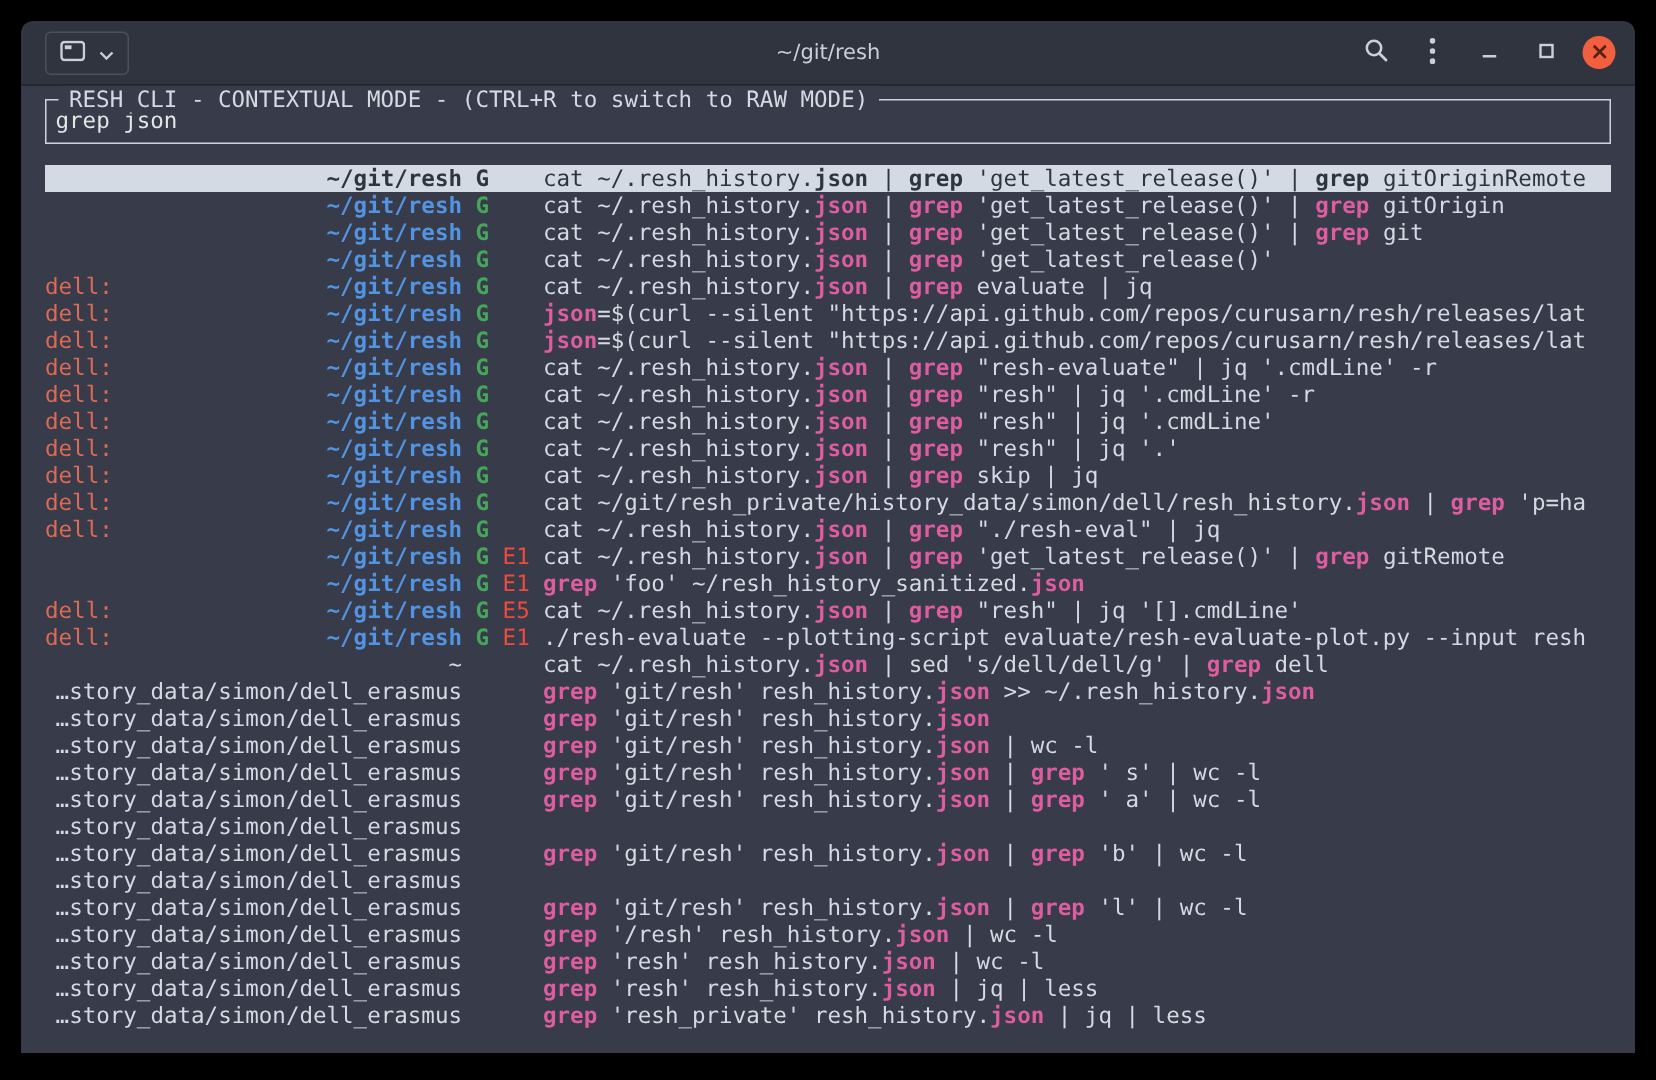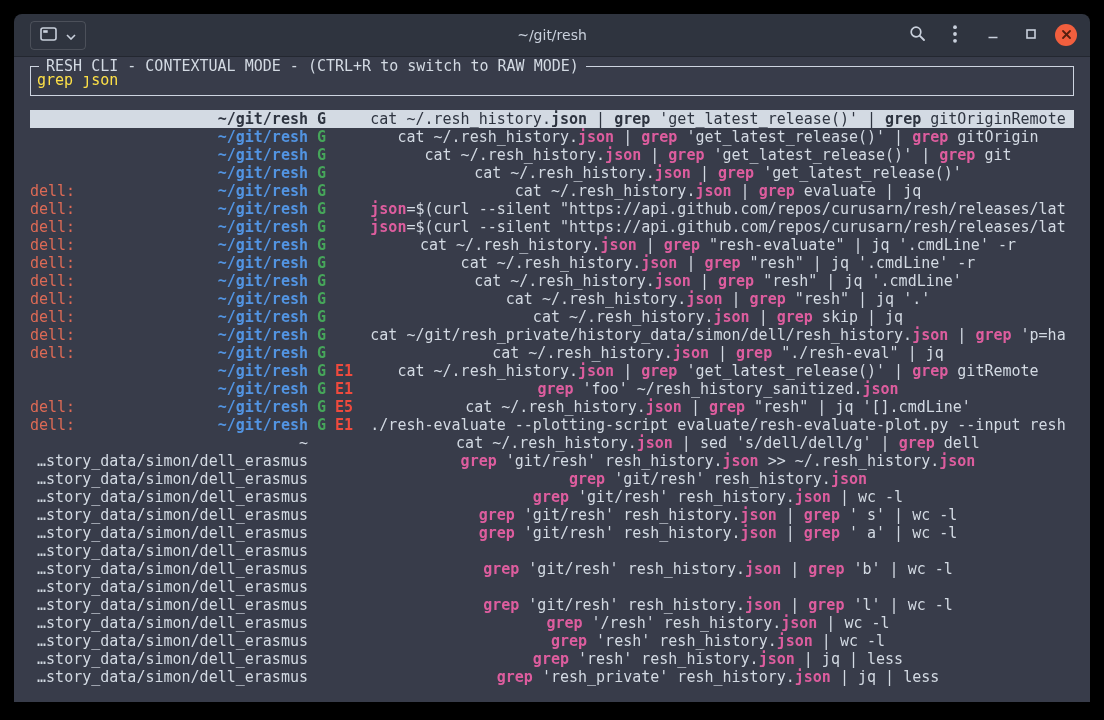--- a/index.html
+++ b/index.html
@@ -58,37 +58,37 @@
   .search-box {
     border:1px solid #cdd4e0;
     position:relative;
     padding:4px 6px 6px 6px;
   }
   .search-box .legend {
     position:absolute; top:-10px; left:8px;
     background:#383c4a; padding:0 7px;
     white-space:pre; color:#d3dae3;
   }
-  .search-box .query { white-space:pre; color:#fde047; }
+  .search-box .query { white-space:pre; color:#e5e5e5; }
 
   .rows { margin-top:14px; }
   .row { display:flex; height:18px; overflow:hidden; }
   .row.selected { background:#d3dae3; }
   .row.selected span { color:#2e3440 !important; }
 
   .c-hostpath { flex:none; width:278px; display:flex; overflow:hidden; }
   .host { flex:none; color:#dd6a55; white-space:pre; }
   .path { flex:1; text-align:right; white-space:pre; overflow:hidden; color:#d3dae3; }
   .path.repo { color:#5294e2; font-weight:bold; }
 
   .c-flags { flex:none; width:54px; padding-left:9px; white-space:pre; overflow:hidden; }
   .flag-ok { color:#46a65a; font-weight:bold; }
-  .flag-err { color:#ef4a3d; font-weight:bold; }
-
-  .c-cmd { flex:1; white-space:pre; overflow:hidden;text-align:center; }
+  .flag-err { color:#ef4a3d; font-weight:normal; }
+
+  .c-cmd { flex:1; white-space:pre; overflow:hidden; }
   .hl { color:#dd5d9e; font-weight:bold; }
 </style>
 </head>
 <body>
 
 <div class="screen">
   <div class="window">
 
     <div class="headerbar">
       <button class="newtab-btn">

